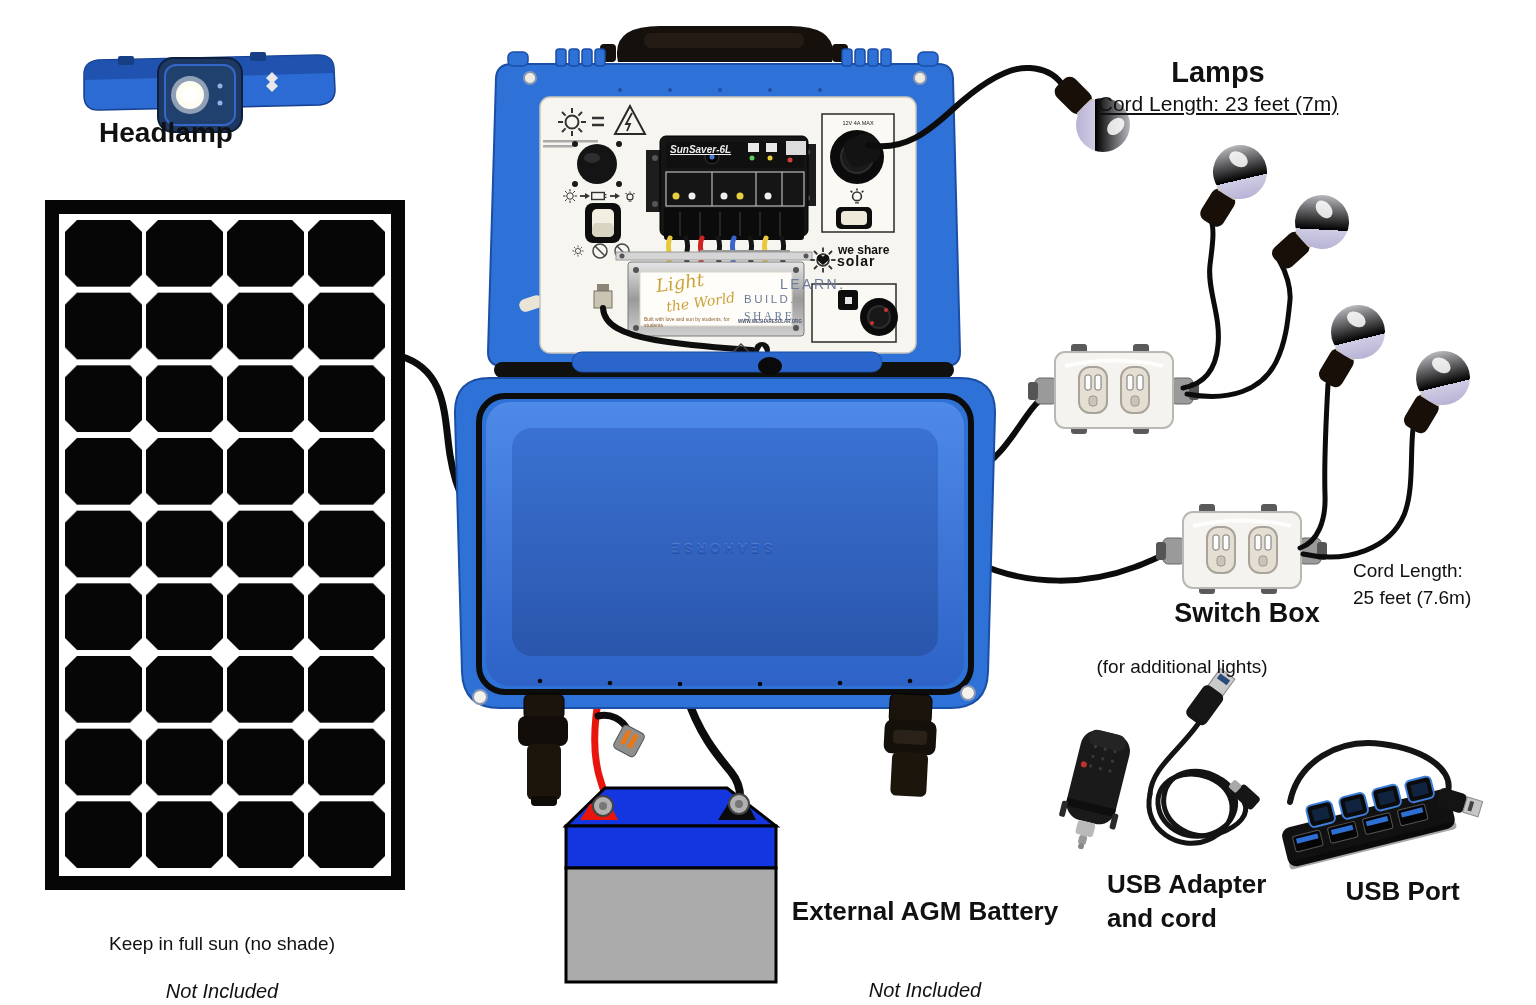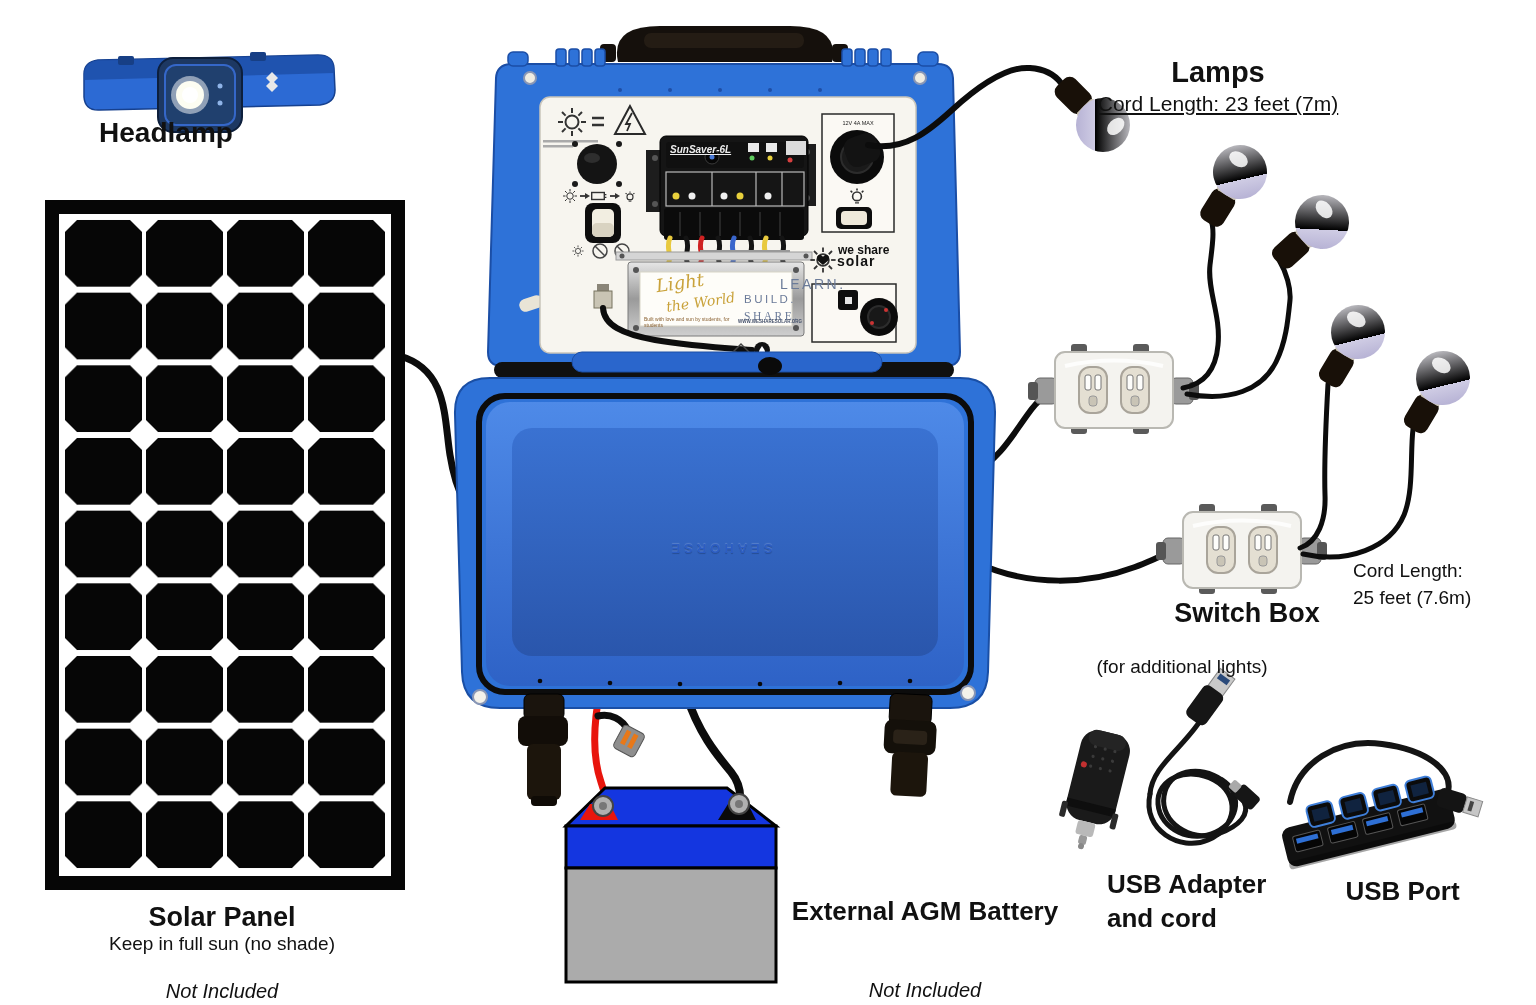--- a/index.html
+++ b/index.html
@@ -491,21 +491,20 @@
   <div class="label ttl ctr" style="left:56px; top:117px; width:220px; font-size:28px;">Headlamp</div>
 
   <div class="label ttl ctr" style="left:1068px; top:56px; width:300px; font-size:29px;">Lamps</div>
   <div class="label sub ctr" style="left:1068px; top:92px; width:300px; font-size:21px;text-decoration:underline;">Cord Length: 23 feet (7m)</div>
 
   <div class="label ttl ctr" style="left:1117px; top:598px; width:260px;">Switch Box</div>
   <div class="label sub ctr" style="left:1052px; top:633px; width:260px; font-size:19px;margin-top:23px;">(for additional lights)</div>
   <div class="label sub" style="left:1353px; top:560px; width:150px; font-size:19px;">Cord Length:</div>
   <div class="label sub" style="left:1353px; top:587px; width:150px; font-size:19px;">25 feet (7.6m)</div>
 
-  <div class="label ttl ctr" style="left:72px; top:902px; width:300px;">Solar Panel</div>
   <div class="label sub ctr" style="left:72px; top:933px; width:300px; font-size:19px;">Keep in full sun (no shade)</div>
   <div class="label sub ital ctr" style="left:72px; top:958px; width:300px;">Not Included</div>
 
   <div class="label ttl ctr" style="left:775px; top:897px; width:300px; font-size:26px;">External AGM Battery</div>
   <div class="label sub ital ctr" style="left:775px; top:957px; width:300px;">Not Included</div>
 
   <div class="label ttl" style="left:1107px; top:870px; width:210px; font-size:26px;">USB Adapter</div>
   <div class="label ttl" style="left:1107px; top:904px; width:210px; font-size:26px;">and cord</div>
 
   <div class="label ttl ctr" style="left:1330px; top:877px; width:145px; font-size:26px;">USB Port</div>

